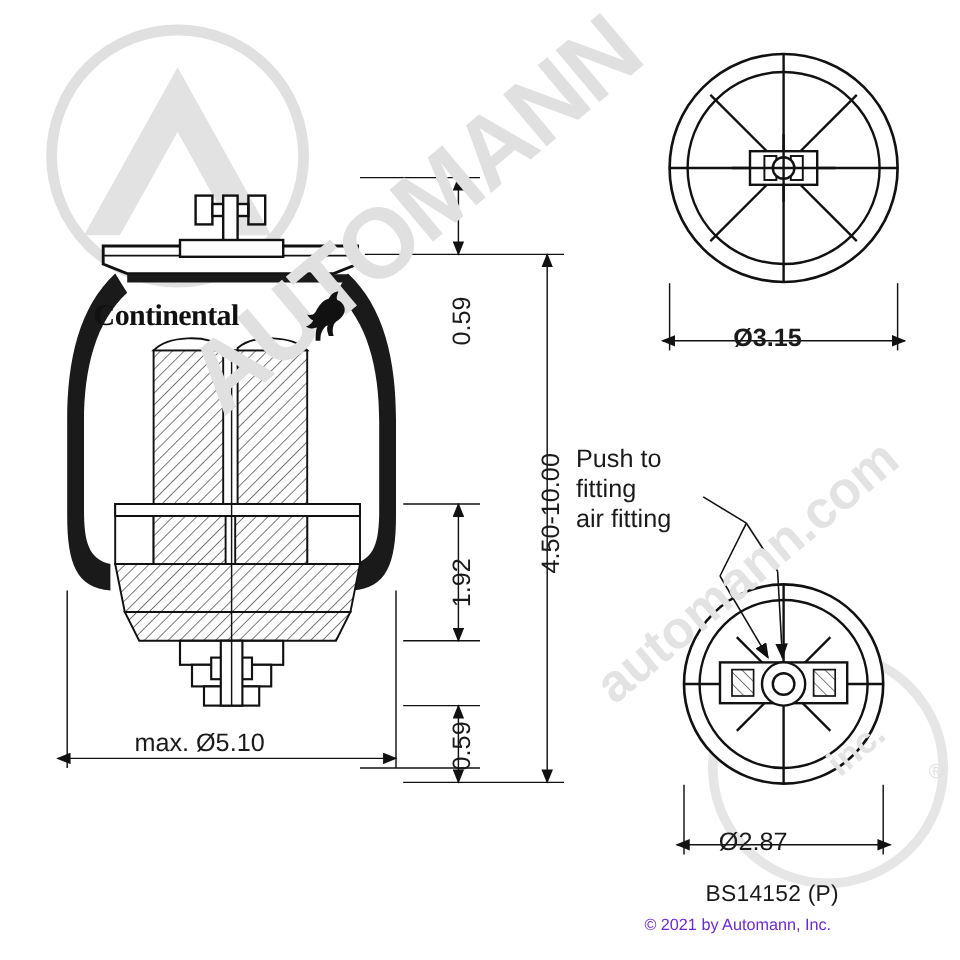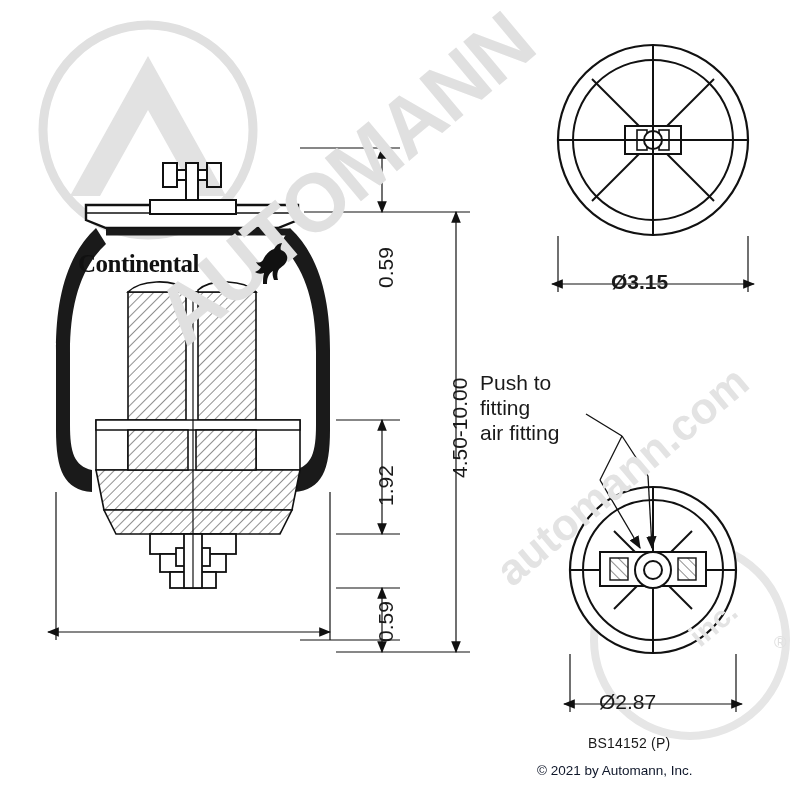--- a/index.html
+++ b/index.html
@@ -33,26 +33,26 @@
   }
   .rot90 {
     transform: rotate(-90deg);
     transform-origin: left top;
   }
   .callout {
     font-size: 21px;
     line-height: 25px;
   }
   .partno {
-    font-size: 14px;
+    font-size: 19px;
     letter-spacing: 0.2px;
   }
   .copyright {
     font-size: 13.5px;
-    color: #0f172a;
+    color: #6d28d9;
   }
   .brand {
     position: absolute;
     font-family: "Liberation Serif", serif;
     font-weight: bold;
     font-size: 25px;
     letter-spacing: -0.5px;
     color: #111111;
     text-align: right;
   }
@@ -245,20 +245,21 @@
   <div class="brand" style="left:78px; top:250px;">Continental</div>
 
   <div class="label dim-label rot90" style="left:374px; top:288px;">0.59</div>
 
   <div class="label dim-label rot90" style="left:448px; top:478px;">4.50-10.00</div>
 
   <div class="label dim-label rot90" style="left:374px; top:506px;">1.92</div>
 
   <div class="label dim-label rot90" style="left:374px; top:642px;">0.59</div>
 
+  <div class="label dim-label" style="left:112px; top:608px;">max. Ø5.10</div>
 
   <div class="label dim-label" style="left:611px; top:270px;font-weight:bold;">Ø3.15</div>
 
   <div class="label dim-label" style="left:599px; top:690px;">Ø2.87</div>
 
   <div class="label callout" style="left:480px; top:370px;">
     <div>Push to</div>
     <div>fitting</div>
     <div>air fitting</div>
   </div>

